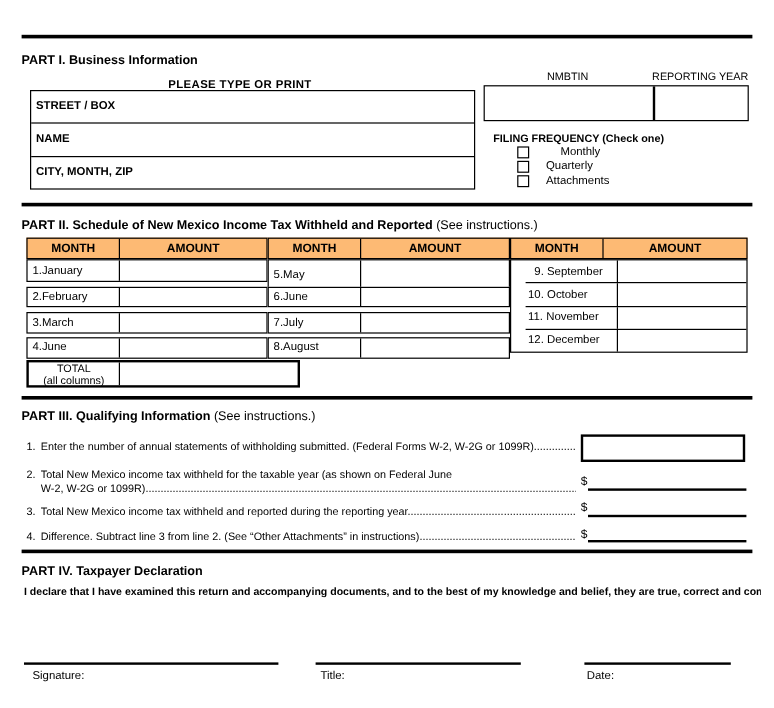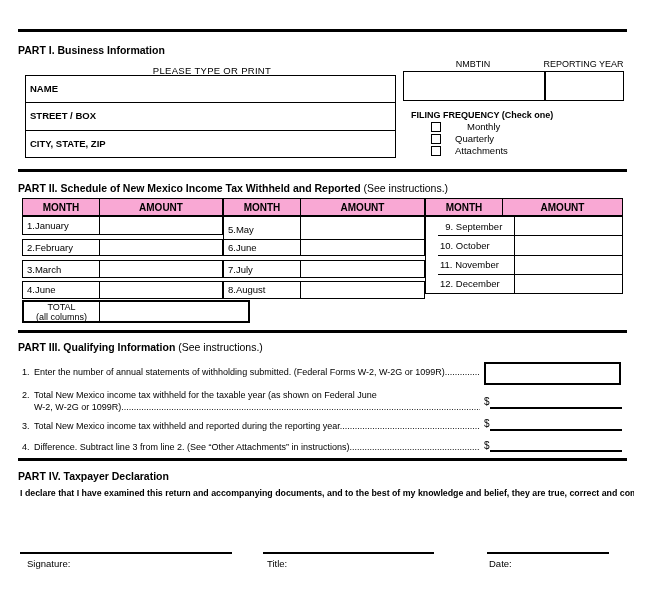--- a/index.html
+++ b/index.html
@@ -2,37 +2,37 @@
 <html><head>
 <meta charset="utf-8">
 <style>
   html,body{margin:0;padding:0;background:#fff;}
   .page{position:relative;width:645px;height:590px;background:#ffffff;
         font-family:"Liberation Sans",sans-serif;color:#000;overflow:hidden;}
   .hr{position:absolute;left:18px;width:609px;height:3px;background:#000;}
   .part-title{position:absolute;font-size:10.5px;font-weight:bold;white-space:nowrap;}
   .part-title .note{font-weight:normal;}
   
-  .type-print{position:absolute;left:72px;top:65px;width:280px;text-align:center;
-              font-size:9.5px;font-weight:normal;letter-spacing:.3px;}
+  .type-print{position:absolute;left:60px;top:65px;width:280px;text-align:center;
+              font-size:9.5px;font-weight:bold;letter-spacing:.3px;}
   .namebox{position:absolute;left:25px;top:75px;width:371px;height:83px;
            border:1.6px solid #000;display:flex;flex-direction:column;box-sizing:border-box;}
   .namebox .frow{flex:1;border-top:1.4px solid #000;padding:2px 0 0 4px;box-sizing:border-box;}
   .namebox .frow:first-child{border-top:none;}
   .flabel{font-size:9.5px;font-weight:bold;}
   .toplabel{position:absolute;font-size:9px;white-space:nowrap;}
   .idbox{position:absolute;left:403px;top:71px;width:221px;height:30px;
          border:1.7px solid #000;box-sizing:border-box;}
   .idbox .divider{position:absolute;left:140px;top:0;bottom:0;width:1.7px;background:#000;}
   .ffreq{position:absolute;left:411px;top:110px;font-size:9px;font-weight:bold;white-space:nowrap;}
   .cbx{position:absolute;width:10px;height:10px;border:1.5px solid #000;box-sizing:border-box;background:#fff;}
   .cbxlabel{position:absolute;font-size:9.5px;white-space:nowrap;}
   
   .thead{position:absolute;top:198px;height:18px;border:1.7px solid #000;
-         display:flex;box-sizing:border-box;background:#f9a8d4;}
+         display:flex;box-sizing:border-box;background:#fdba74;}
   .thead .th{display:flex;align-items:center;justify-content:center;
              font-size:10px;font-weight:bold;box-sizing:border-box;}
   .mcol{width:77px;border-right:1.6px solid #000;}
   .acol{flex:1;}
   .trow{position:absolute;border:1.4px solid #000;display:flex;box-sizing:border-box;background:#fff;}
   .trow .month{width:77px;border-right:1.4px solid #000;display:flex;align-items:center;
                padding-left:4px;font-size:9.5px;box-sizing:border-box;white-space:nowrap;}
   .trow .amount{flex:1;}
   .g3wrap{position:absolute;left:425px;top:216px;width:198px;height:78px;
           border:1.4px solid #000;display:flex;flex-direction:column;box-sizing:border-box;padding-left:12px;}
@@ -70,27 +70,27 @@
   <div class="hr" style="top:29px;"></div>
 
   <div class="part-title" style="left:18px;top:44px;">
     <span>PART I. Business Information</span>
   </div>
 
   <div class="type-print">PLEASE TYPE OR PRINT</div>
 
   <div class="namebox">
     <div class="frow">
+      <span class="flabel">STREET / BOX</span>
+    </div>
+    <div class="frow">
       <span class="flabel">NAME</span>
     </div>
     <div class="frow">
-      <span class="flabel">STREET / BOX</span>
-    </div>
-    <div class="frow">
-      <span class="flabel">CITY, STATE, ZIP</span>
+      <span class="flabel">CITY, MONTH, ZIP</span>
     </div>
   </div>
 
   <div class="toplabel" style="left:403px;top:59px;width:140px;text-align:center;">NMBTIN</div>
   <div class="toplabel" style="left:543px;top:59px;width:81px;text-align:center;">REPORTING YEAR</div>
 
   <div class="idbox">
     <div style="position:absolute;left:0;top:0;bottom:0;width:140px;"></div>
     <div class="divider"></div>
     <div style="position:absolute;left:141px;top:0;bottom:0;right:0;"></div>

